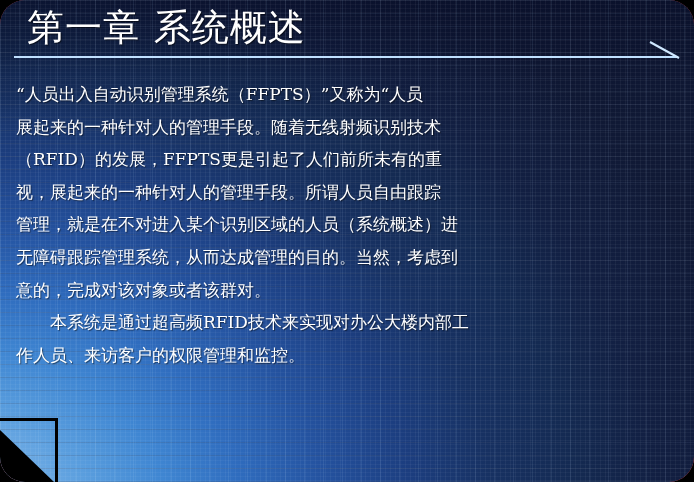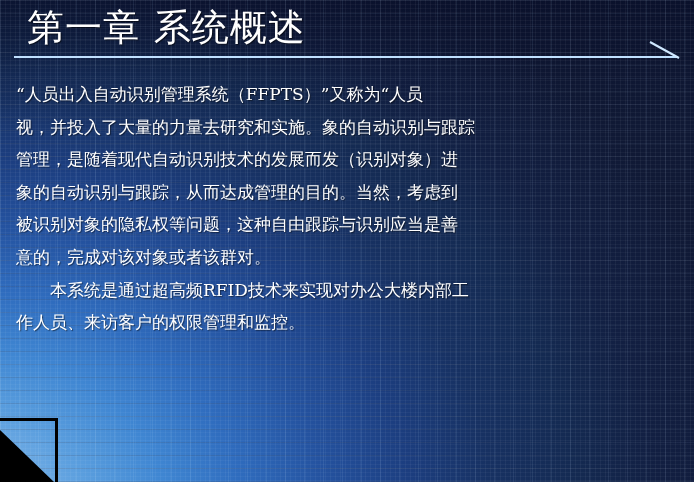--- a/index.html
+++ b/index.html
@@ -8,20 +8,21 @@
     background: #000;
   }
 
   #slide {
     position: relative;
     width: 694px;
     height: 482px;
     overflow: hidden;
     font-family: "DejaVu Serif", "Liberation Serif", serif;
     background: #ef4444;
+    border-radius: 25px;
   }
 
   
   .bg-base {
     position: absolute;
     inset: 0;
     background:
       radial-gradient(120% 135% at -8% 108%,
         #a8d0f2 0%,
         #7db4e8 9%,
@@ -205,24 +206,25 @@
 
     <div class="title-arrow">
       <svg width="34" height="22" viewBox="0 0 34 22" xmlns="http://www.w3.org/2000/svg">
         <line x1="2" y1="1" x2="31" y2="17" stroke="#cfe8ff" stroke-width="2"></line>
       </svg>
     </div>
   </div>
 
   <div class="body-block">
     <div class="body-line">“人员出入自动识别管理系统（FFPTS）”又称为“人员</div>
-    <div class="body-line">视，并投入了大量的力量去研究和实施。象的自动识别与跟踪</div>
-    <div class="body-line">管理，是随着现代自动识别技术的发展而发（识别对象）进</div>
-    <div class="body-line">象的自动识别与跟踪，从而达成管理的目的。当然，考虑到</div>
-    <div class="body-line">被识别对象的隐私权等问题，这种自由跟踪与识别应当是善</div>
+    <div class="body-line">展起来的一种针对人的管理手段。随着无线射频识别技术</div>
+    <div class="body-line">（RFID）的发展，FFPTS更是引起了人们前所未有的重</div>
+    <div class="body-line">视，展起来的一种针对人的管理手段。所谓人员自由跟踪</div>
+    <div class="body-line">管理，就是在不对进入某个识别区域的人员（系统概述）进</div>
+    <div class="body-line">无障碍跟踪管理系统，从而达成管理的目的。当然，考虑到</div>
     <div class="body-line">意的，完成对该对象或者该群对。</div>
     <div class="body-line">　　本系统是通过超高频RFID技术来实现对办公大楼内部工</div>
     <div class="body-line">作人员、来访客户的权限管理和监控。</div>
   </div>
 
   <div class="corner-orn">
     <div class="corner-tri"></div>
     <div class="corner-h"></div>
     <div class="corner-v"></div>
   </div>

